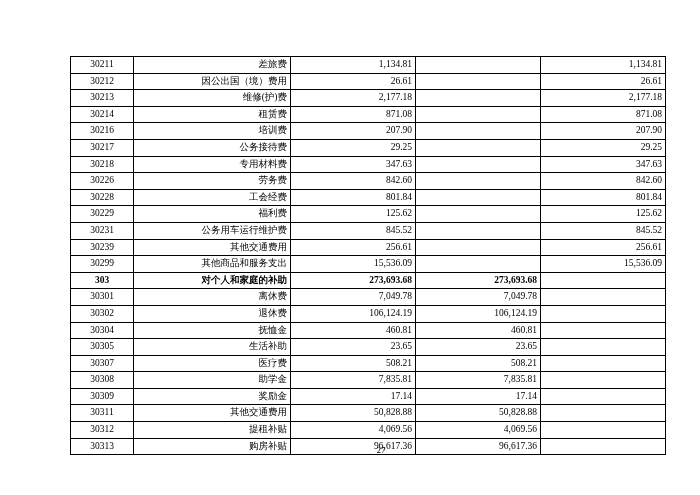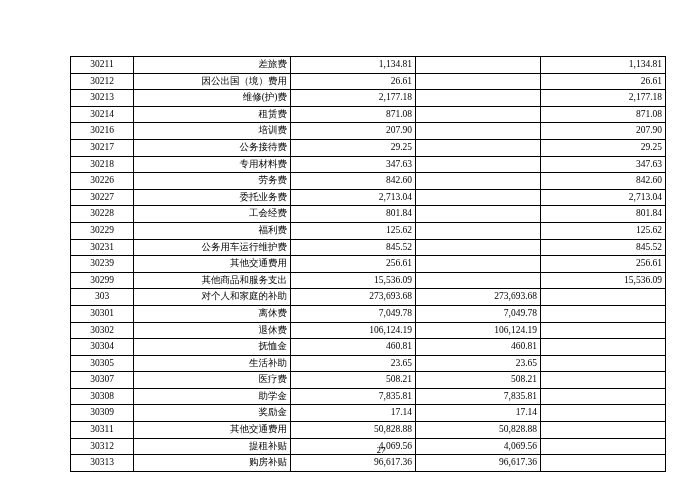--- a/index.html
+++ b/index.html
@@ -51,21 +51,21 @@
     width: 150px;
     text-align: right;
     padding-left: 8px;
   }
   td.num {
     width: 118px;
     text-align: right;
     padding-right: 6px;
   }
   tr.bold td {
-    font-weight: normal;
+    font-weight: bold;
   }
   .page-number {
     position: absolute;
     left: 0;
     top: 437px;
     width: 700px;
     text-align: center;
     font-size: 9px;
     font-family: "Liberation Serif", serif;
     padding-left: 31px;
@@ -129,27 +129,20 @@
             <td class="num">347.63</td>
           </tr>
           <tr>
             <td class="code">30226</td>
             <td class="name">劳务费</td>
             <td class="num">842.60</td>
             <td class="num"></td>
             <td class="num">842.60</td>
           </tr>
           <tr>
-            <td class="code">30227</td>
-            <td class="name">委托业务费</td>
-            <td class="num">2,713.04</td>
-            <td class="num"></td>
-            <td class="num">2,713.04</td>
-          </tr>
-          <tr>
             <td class="code">30228</td>
             <td class="name">工会经费</td>
             <td class="num">801.84</td>
             <td class="num"></td>
             <td class="num">801.84</td>
           </tr>
           <tr>
             <td class="code">30229</td>
             <td class="name">福利费</td>
             <td class="num">125.62</td>

